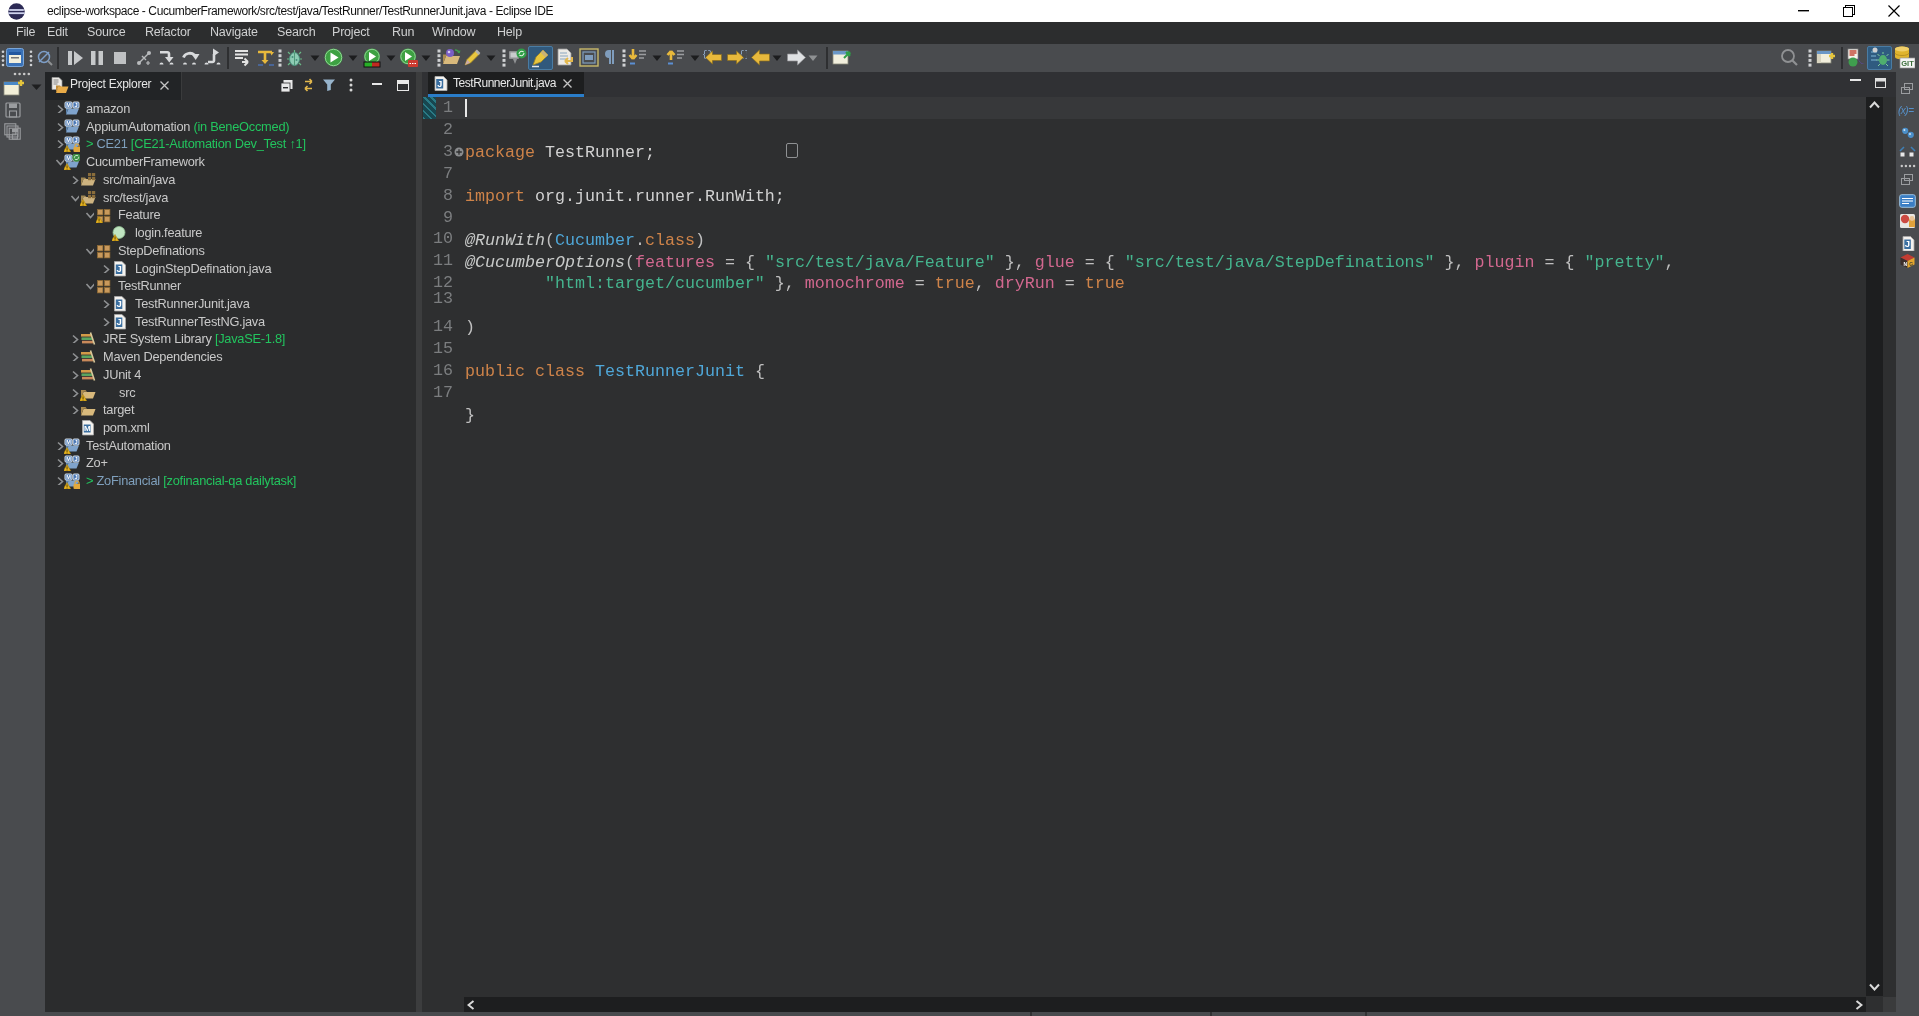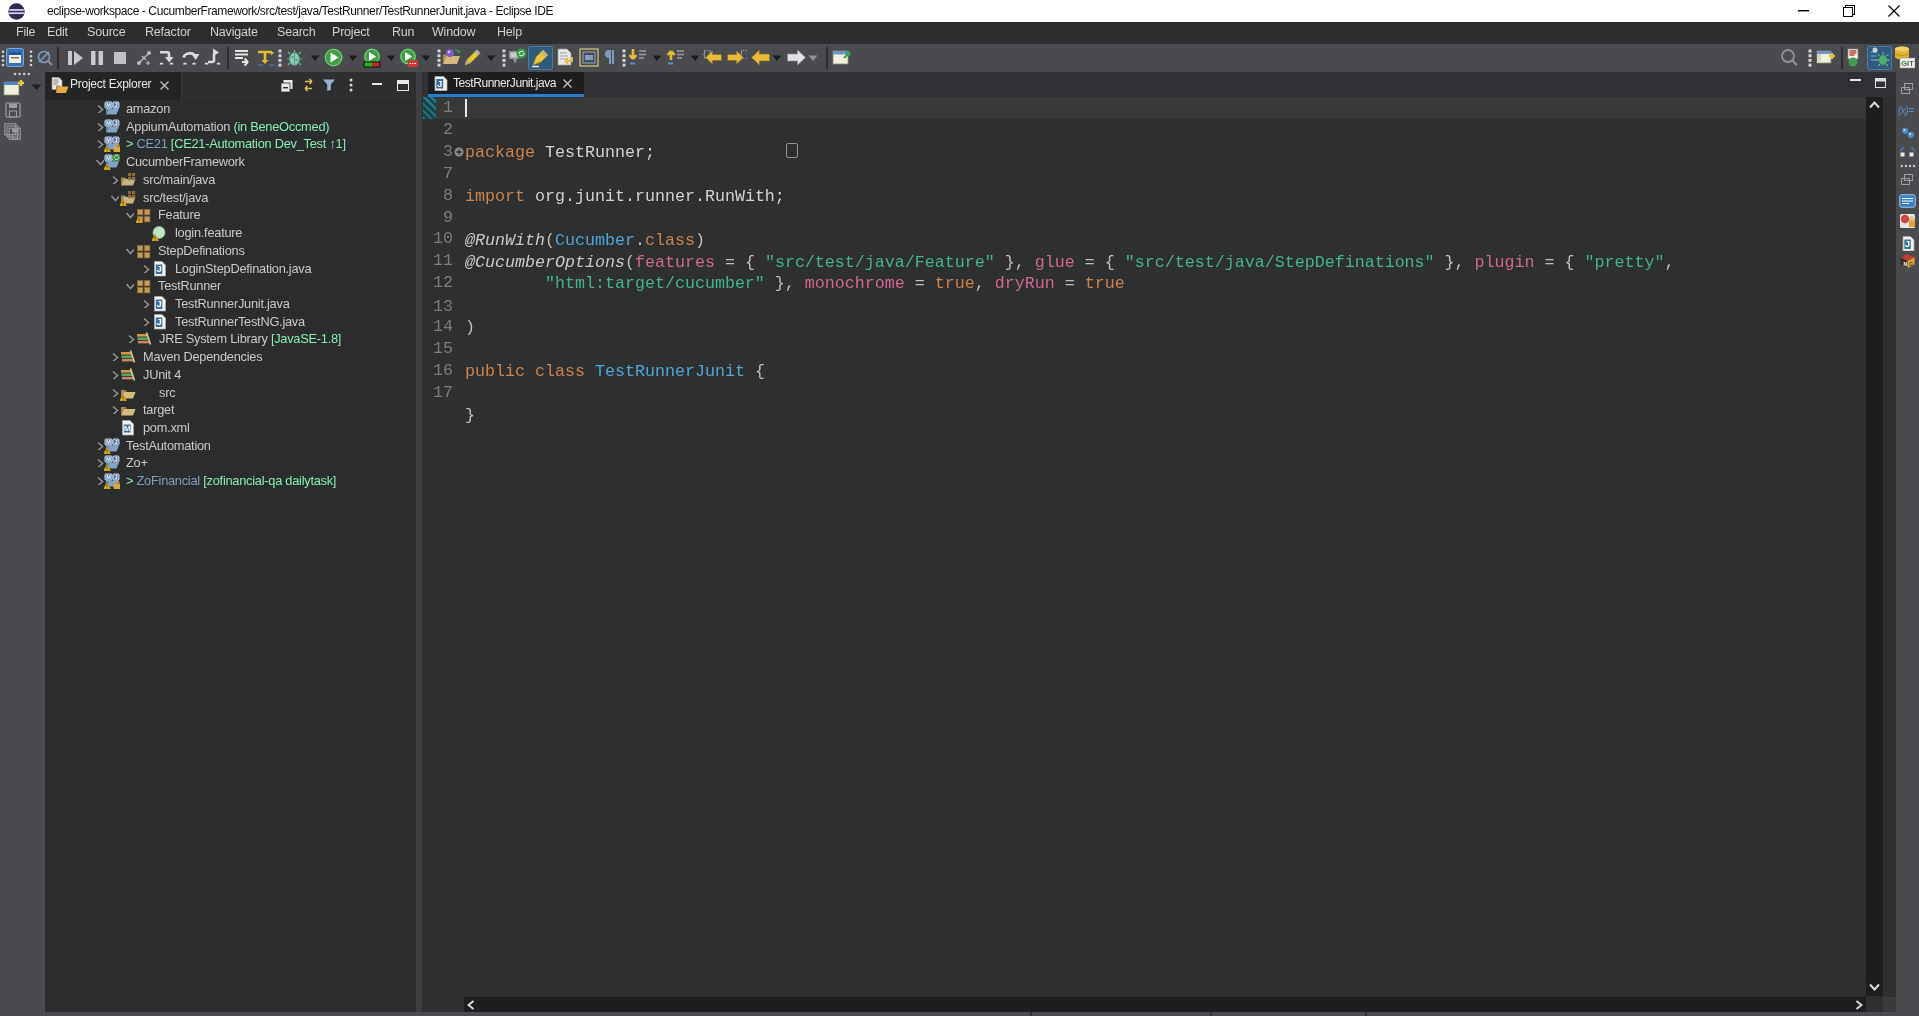--- a/index.html
+++ b/index.html
@@ -13,25 +13,25 @@
   #menubar { left:0; top:22px; width:1919px; height:22px; background:#2c2d2e; color:#cfd0d1; font-size:12.5px; letter-spacing:-0.2px; }
   .mitem { position:absolute; top:3px; }
   
   #toolbar { left:0; top:44px; width:1919px; height:28px; background:#494b4e; }
   
   #sidebar { left:0; top:72px; width:45px; height:940px; background:#494b4e; }
   
   #pkg { left:45px; top:72px; width:371px; height:940px; background:#2b2c2d; }
   #pkghdr { left:0; top:0; width:371px; height:28px; background:#2d2e30; }
   #pkgtab { left:0; top:0; width:137px; height:28px; background:#222426; color:#e6e6e6; font-size:12px; letter-spacing:-0.25px; border-right:1px solid #3a3b3c;padding-left:20px;}
-  #tree { left:0; top:28px; width:395px; height:912px; color:#c9c9c9; font-size:12.8px; letter-spacing:-0.25px;margin-left:40px; }
+  #tree { left:0; top:28px; width:395px; height:912px; color:#c9c9c9; font-size:12.8px; letter-spacing:-0.25px; }
   .trow { position:absolute; height:18px; white-space:nowrap; }
   .trow .lbl { position:absolute; top:1px; }
   .arr { position:absolute; top:4px; width:9px; height:9px; fill:none; stroke:#8f9193; stroke-width:1.6; }
-  .dec { color:#86efac; }
+  .dec { color:#22c55e; }
   .blue2 { color:#7fa0bd; }
   
   #sash { left:416px; top:72px; width:6px; height:944px; background:#3c3d3e; }
   
   #editor { left:422px; top:72px; width:1474px; height:940px; background:#2e2f30; }
   #tabrow { left:0; top:0; width:1474px; height:25px; background:#303134; }
   #seltab { left:6px; top:0; width:156px; height:22px; background:#1d1e1f; color:#e8e8e8; font-size:12px; letter-spacing:-0.45px; }
   #tabline { left:6px; top:22px; width:156px; height:3px; background:#2a7dc9; }
   #codearea { left:0; top:25px; width:1444px; height:900px; font-family:"Liberation Mono",monospace; font-size:16.66px; line-height:21.9px; }
   .cl { position:absolute; left:43px; white-space:pre; color:#d2d2d2;margin-top:45px; }
@@ -620,21 +620,21 @@
         </div>
       <div class="trow" style="left:0;top:212.6px;width:371px">
           <svg class="arr" style="left:56px">
             <path d="M3 1.5 L7.5 5.5 L3 9.5"></path>
           </svg>
           <svg class="abs" style="left:67px;top:1px" width="16" height="16" viewBox="0 0 16 16">
             <use href="#jfile"></use>
           </svg>
           <span class="lbl" style="left:90px">TestRunnerTestNG.java</span>
         </div>
-      <div class="trow" style="left:16px;top:230.4px;width:371px">
+      <div class="trow" style="left:0;top:230.4px;width:371px">
           <svg class="arr" style="left:25px">
             <path d="M3 1.5 L7.5 5.5 L3 9.5"></path>
           </svg>
           <svg class="abs" style="left:35px;top:1px" width="16" height="16" viewBox="0 0 16 16">
             <use href="#libicon"></use>
           </svg>
           <span class="lbl" style="left:58px">JRE System Library <span class="dec">[JavaSE-1.8]</span></span>
         </div>
       <div class="trow" style="left:0;top:248.1px;width:371px">
           <svg class="arr" style="left:25px">
@@ -749,21 +749,21 @@
       <div class="abs" style="left:1px;top:0;width:13px;height:22px;background:repeating-linear-gradient(45deg,#2a7a85 0 2px,#174750 2px 5px)"></div>
       <div class="ln" style="top:0">1</div>
       <div class="ln" style="top:21.9px">2</div>
       <div class="ln" style="top:43.8px">3</div>
       <div class="ln" style="top:65.7px">7</div>
       <div class="ln" style="top:87.6px">8</div>
       <div class="ln" style="top:109.5px">9</div>
       <div class="ln" style="top:131.4px">10</div>
       <div class="ln" style="top:153.3px">11</div>
       <div class="ln" style="top:175.2px">12</div>
-      <div class="ln" style="top:199px">13</div>
+      <div class="ln" style="top:191px">13</div>
       <div class="ln" style="top:219px">14</div>
       <div class="ln" style="top:240.9px">15</div>
       <div class="ln" style="top:262.8px">16</div>
       <div class="ln" style="top:284.7px">17</div>
       <svg class="abs" style="left:32px;top:50px" width="10" height="10" viewBox="0 0 10 10">
           <circle cx="5" cy="5" r="4.5" fill="#8a8c8e"></circle>
           <path d="M2.2 5 h5.6 M5 2.2 v5.6" stroke="#2e2f30" stroke-width="1.3"></path>
         </svg>
       <div class="abs" style="left:42.5px;top:2px;width:2px;height:18px;background:#e8e8e8"></div>
       <div class="cl" style="top:0"><span class="kw">package</span> TestRunner;</div>

